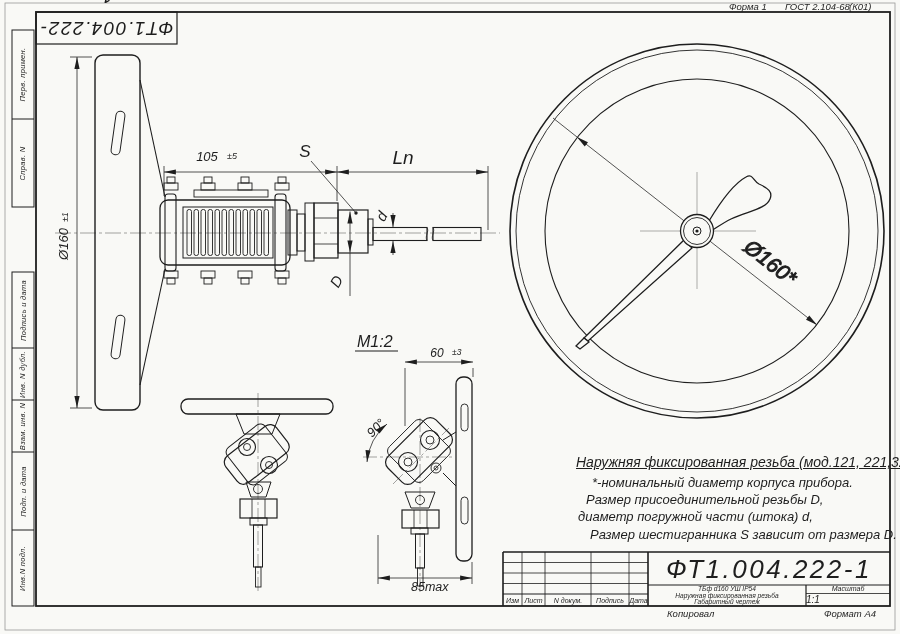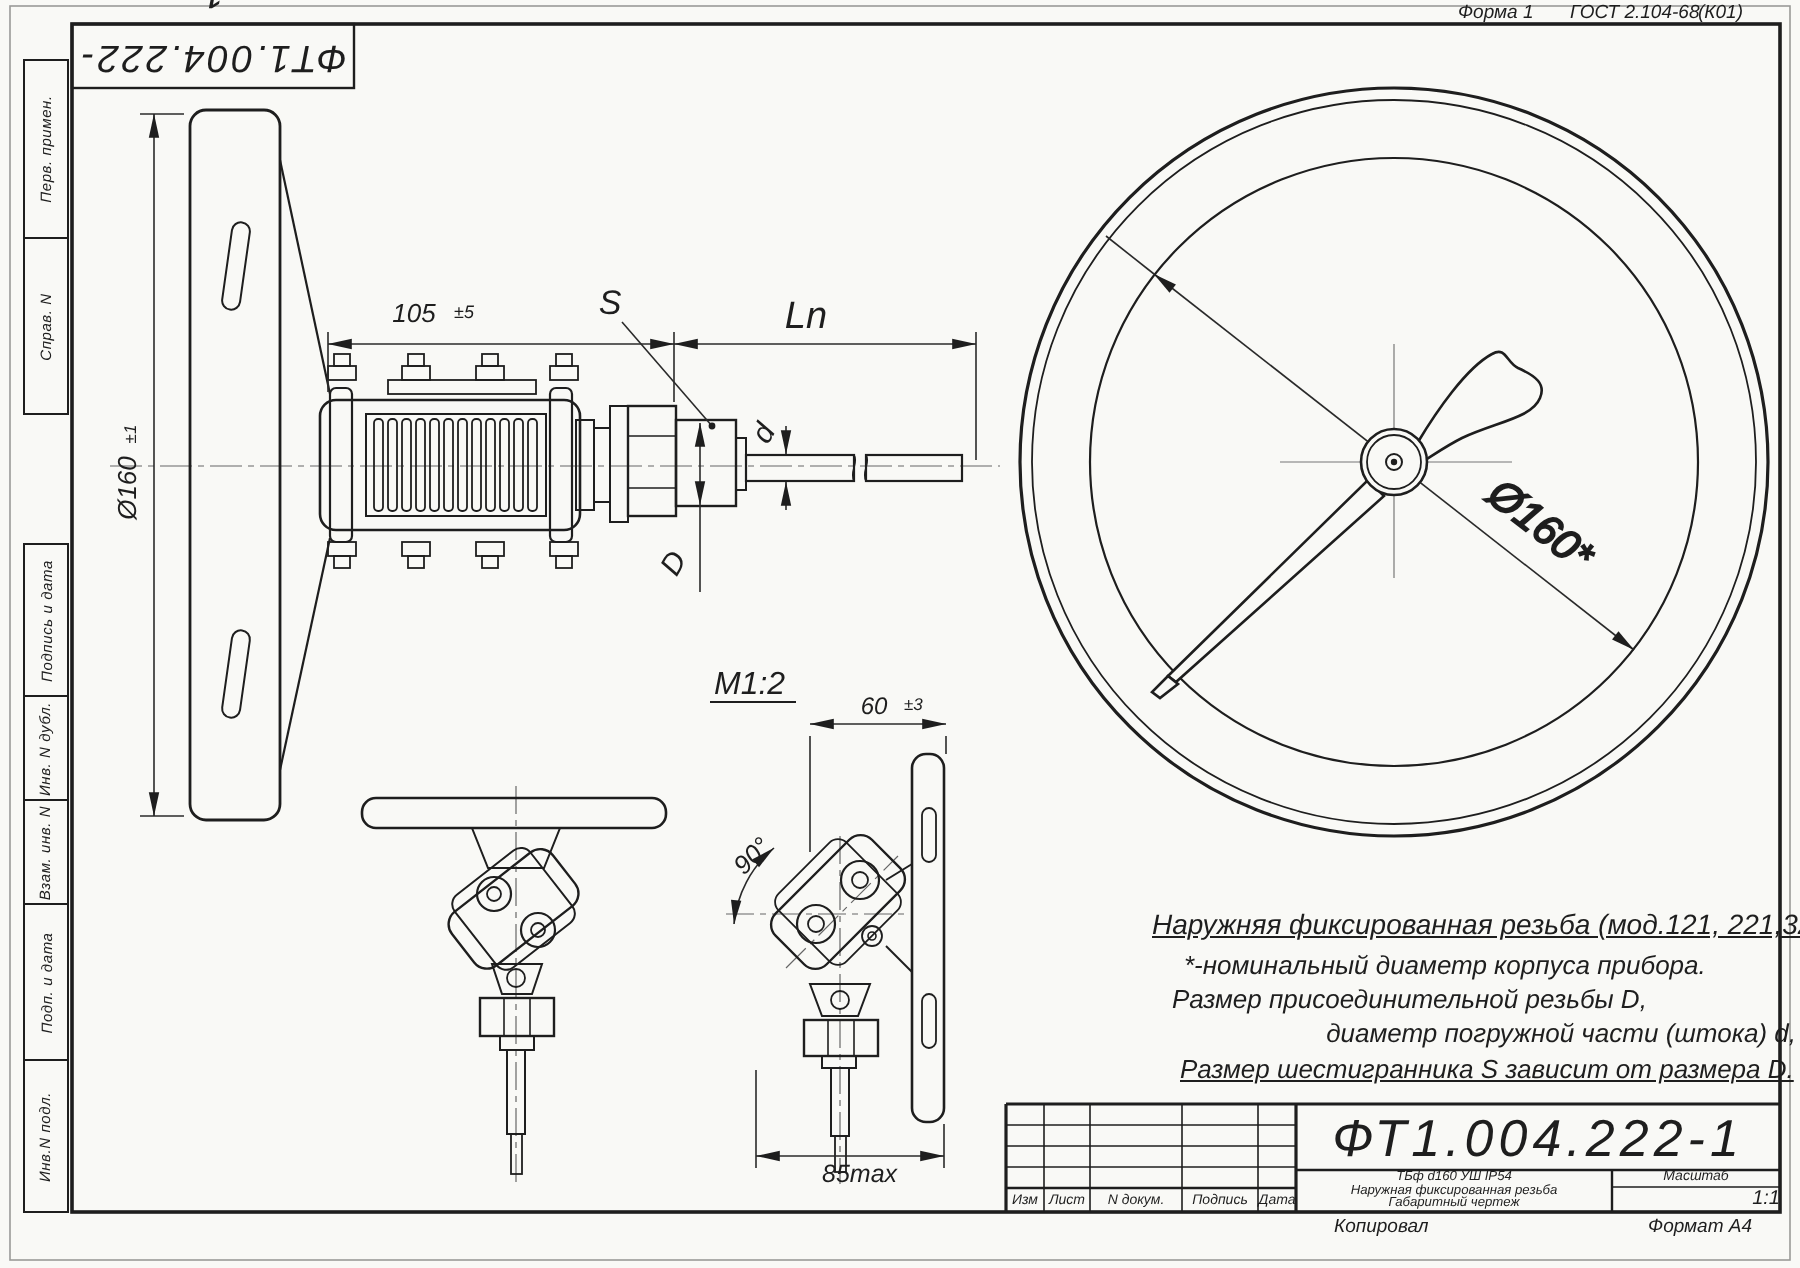--- a/index.html
+++ b/index.html
@@ -15,22 +15,22 @@
                 text-align:center; font-size:19px; font-style:italic; letter-spacing:1.5px;
                 transform:rotate(180deg); }
   
   .vcell { display:flex; align-items:center; justify-content:center; }
   .vcell span { transform:rotate(-90deg); white-space:nowrap; font-size:7.5px;
                 font-style:italic; letter-spacing:.3px; }
   
   .notes { left:576px; top:454px; width:322px; font-style:italic; }
   .notes .ntitle { font-size:14px; text-decoration:underline; white-space:nowrap; margin-bottom:4px; }
   .notes .nline { font-size:13px; line-height:17.2px; white-space:nowrap; }
-  .ind1{padding-left:16px;} .ind2{padding-left:10px;} .ind3{padding-left:2px;text-align:right;}
-  .ind4{padding-left:8px;}  .ind5{padding-left:14px;text-decoration:underline;}
+  .ind1{padding-left:16px;} .ind2{padding-left:10px;} .ind3{padding-left:2px;}
+  .ind4{padding-left:8px;}  .ind5{padding-left:14px;}
   
   .designation { left:650px; top:553px; width:238px; height:31px; line-height:32px;
                  text-align:center; font-size:26px; font-style:italic; letter-spacing:2.5px; }
   .descr { left:649px; top:586px; width:156px; height:20px; text-align:center;
            font-size:6.6px; line-height:6.7px; font-style:italic; }
   .tb-small { font-size:7px; font-style:italic; text-align:center; line-height:10px; }
   .tb-cols div { position:absolute; top:595px; height:11px; line-height:11px;
                  font-size:7px; font-style:italic; text-align:center; }
   .below { font-size:9.5px; font-style:italic; }
 </style>
@@ -334,21 +334,21 @@
     <div class="nline ind5">Размер шестигранника S зависит от размера D.</div>
   </div>
 
   <div class="abs designation">ФТ1.004.222-1</div>
   <div class="abs descr">
     <div>ТБф d160 УШ IP54</div>
     <div>Наружная фиксированная резьба</div>
     <div>Габаритный чертеж</div>
   </div>
   <div class="abs tb-small" style="left:806px; top:584px; width:84px; height:10px">Масштаб</div>
-  <div class="abs" style="left:806px; top:594px; width:84px; height:12px; line-height:12px; font-size:10px; font-style:italic; text-align:right">1:1</div>
+  <div class="abs" style="left:806px; top:594px; width:84px; height:12px; line-height:12px; font-size:10px; font-style:italic; text-align:left">1:1</div>
   <div class="tb-cols">
     <div style="left:503px; width:19px">Изм</div>
     <div style="left:522px; width:23px">Лист</div>
     <div style="left:545px; width:46px">N докум.</div>
     <div style="left:591px; width:38px">Подпись</div>
     <div style="left:629px; width:19px">Дата</div>
   </div>
   <div class="abs below" style="left:667px; top:608px; width:120px; ">Копировал</div>
   <div class="abs below" style="left:792px; top:608px; width:84px; text-align:right">Формат А4</div>
 

